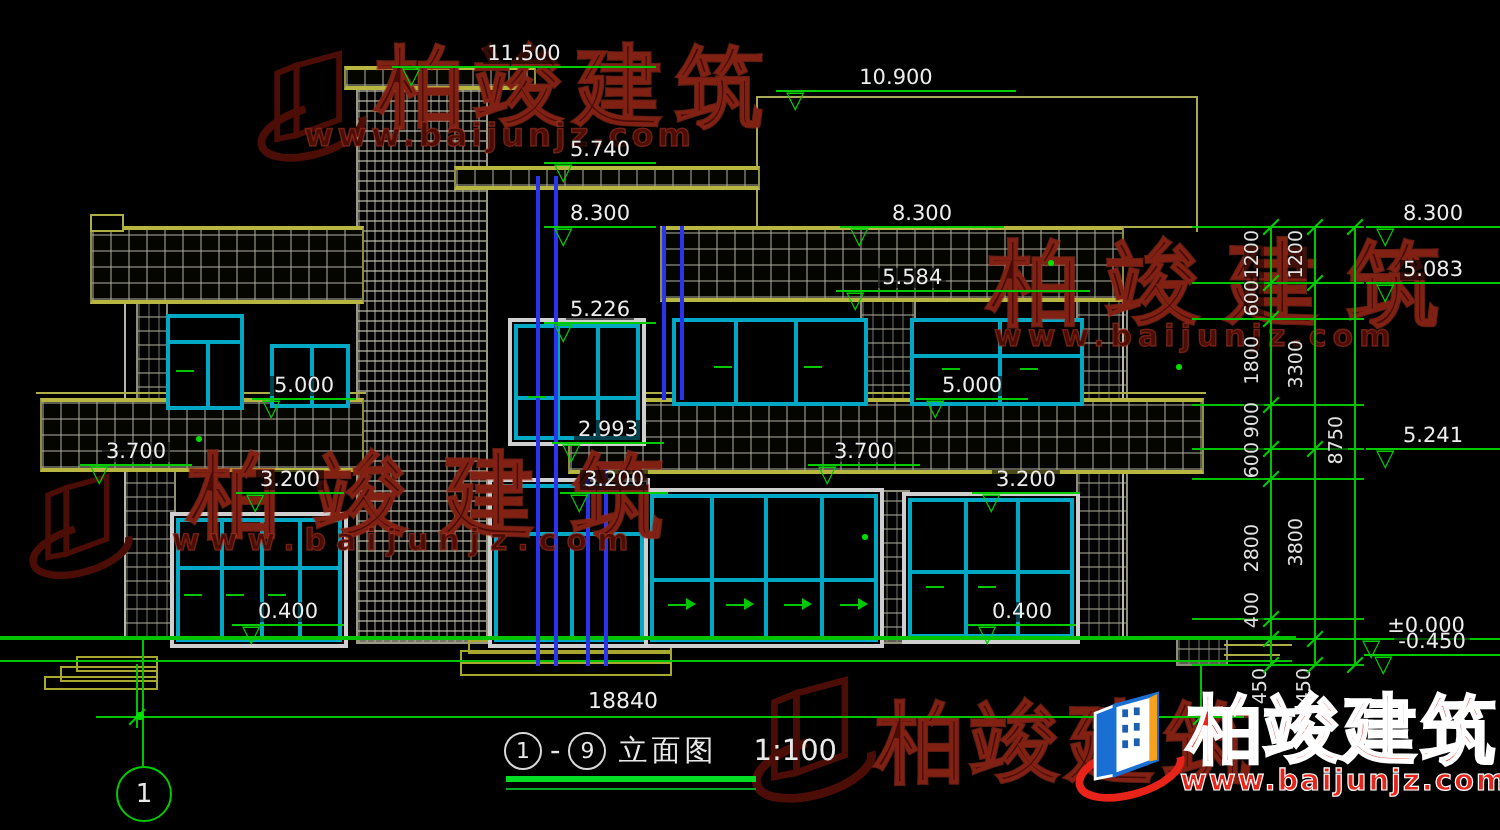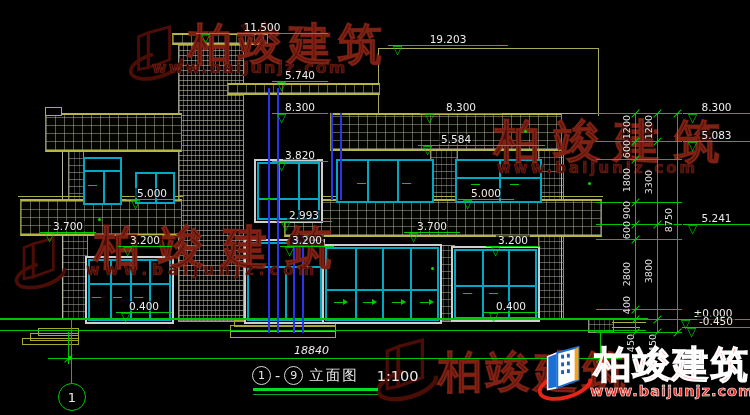--- a/index.html
+++ b/index.html
@@ -174,36 +174,36 @@
   <div class="gm" style="left:88px;top:185px;"></div>
 
   <div class="pipe" style="left:268px;top:88px;height:245px;"></div>
   <div class="pipe" style="left:293px;top:231px;height:102px;"></div>
   <div class="pipe" style="left:331px;top:113px;height:87px;"></div>
 
   <div class="lvl" style="left:196px;top:33px;width:132px;">
       <span class="lvl-lbl">11.500</span>
     </div>
   <div class="lvl" style="left:388px;top:45px;width:120px;">
-      <span class="lvl-lbl">19.203</span>
+      <span class="lvl-lbl">10.900</span>
     </div>
   <div class="lvl" style="left:272px;top:81px;width:56px;">
       <span class="lvl-lbl">5.740</span>
     </div>
   <div class="lvl" style="left:272px;top:113px;width:56px;">
       <span class="lvl-lbl">8.300</span>
     </div>
   <div class="lvl" style="left:420px;top:113px;width:82px;">
       <span class="lvl-lbl">8.300</span>
     </div>
   <div class="lvl" style="left:418px;top:145px;width:127px;">
       <span class="lvl-lbl" style="left:30%;">5.584</span>
     </div>
   <div class="lvl" style="left:272px;top:161px;width:56px;">
-      <span class="lvl-lbl">3.820</span>
+      <span class="lvl-lbl">5.226</span>
     </div>
   <div class="lvl" style="left:126px;top:199px;width:52px;">
       <span class="lvl-lbl">5.000</span>
     </div>
   <div class="lvl" style="left:458px;top:199px;width:56px;">
       <span class="lvl-lbl">5.000</span>
     </div>
   <div class="lvl" style="left:276px;top:221px;width:56px;">
       <span class="lvl-lbl">2.993</span>
     </div>
@@ -290,21 +290,21 @@
   <span class="vd" style="left:644px;top:170px;">3300</span>
   <span class="vd" style="left:644px;top:259px;">3800</span>
   <span class="vd" style="left:648px;top:334px;">450</span>
   <span class="vd" style="left:664px;top:208px;">8750</span>
 
   <div class="abs gline z40" style="left:48px;top:358px;width:574px;"></div>
   <div class="abs glinev z40" style="left:68px;top:332px;height:32px;"></div>
   <div class="abs glinev z40" style="left:600px;top:332px;height:32px;"></div>
   <div class="tk" style="left:63px;top:358px;"></div>
   <div class="tk" style="left:595px;top:358px;"></div>
-  <span class="dimlbl" style="left:292px;top:345px;font-style:italic;">18840</span>
+  <span class="dimlbl" style="left:292px;top:345px;">18840</span>
 
   <div class="abs glinev z40" style="left:71px;top:320px;height:63px;"></div>
   <div class="gdot" style="left:68px;top:356px;"></div>
   <div class="bubble" style="left:58px;top:383px;">
       <span>1</span>
     </div>
 
   <div class="gdot" style="left:98px;top:218px;width:3px;height:3px;"></div>
   <div class="gdot" style="left:524px;top:130px;width:3px;height:3px;"></div>
   <div class="gdot" style="left:431px;top:267px;width:3px;height:3px;"></div>

